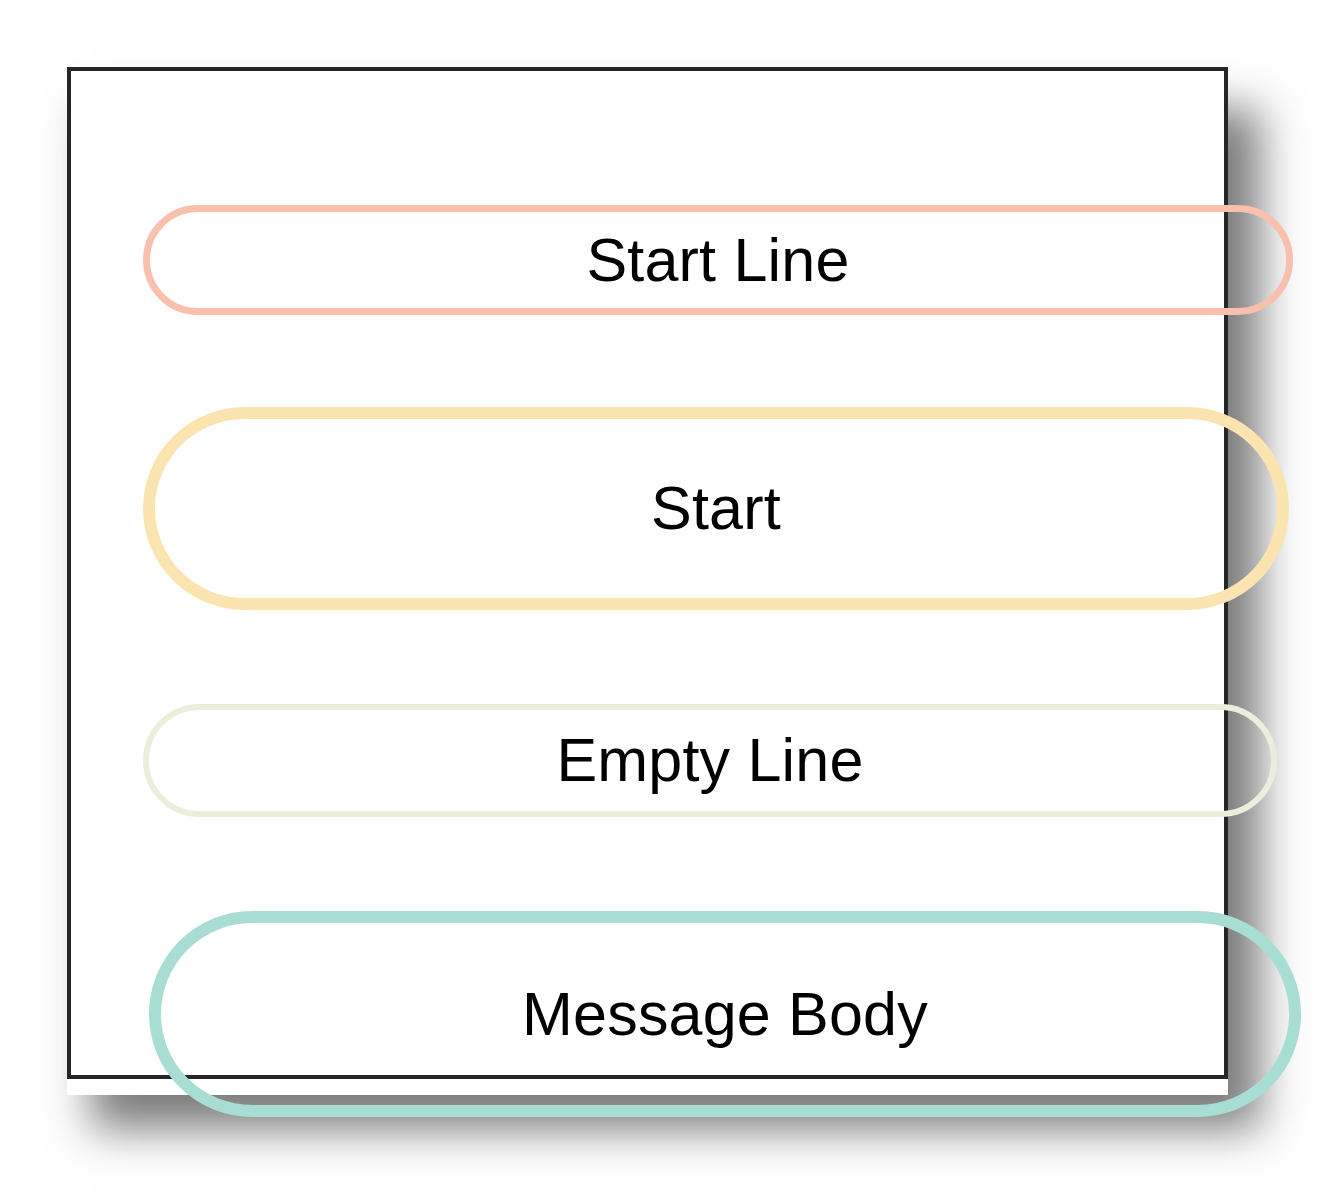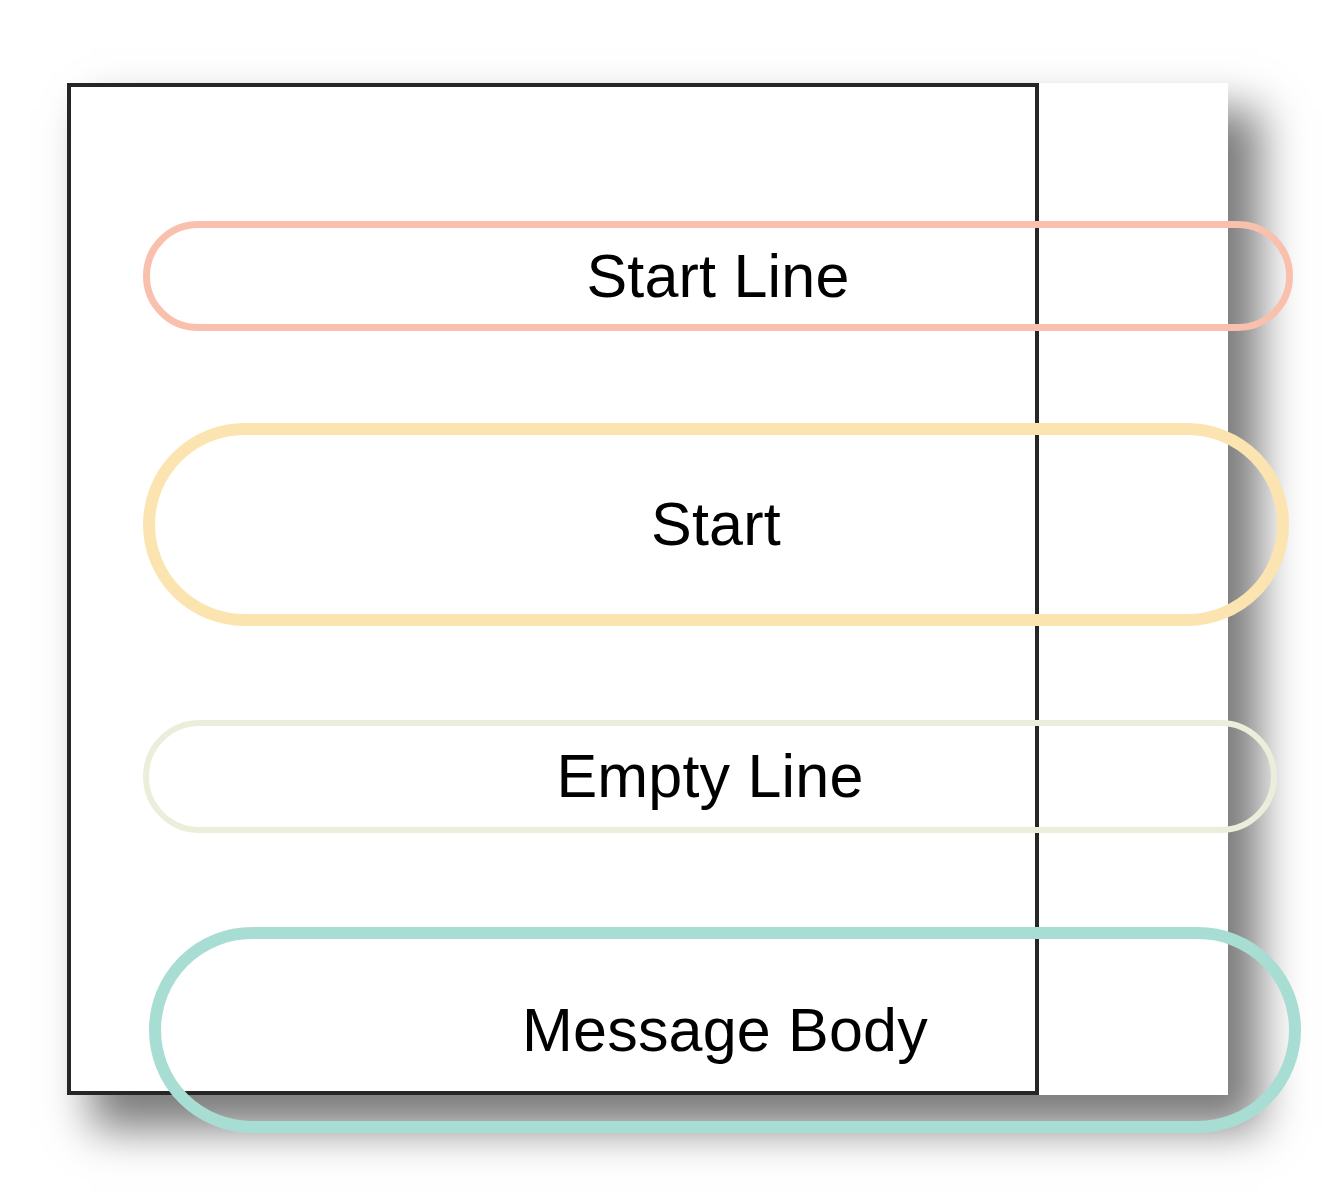--- a/index.html
+++ b/index.html
@@ -30,22 +30,22 @@
     width: 1161px;
     height: 1012px;
     background: #ffffff;
     box-shadow: 28px 30px 42px 4px rgba(0, 0, 0, 0.52);
     z-index: 1;
   }
 
   #frame {
     position: absolute;
     left: 67px;
-    top: 83px;
-    width: 972px;
+    top: 67px;
+    width: 1161px;
     height: 1012px;
     box-sizing: border-box;
     border: 4px solid #701a75;
     background: #ffffff;
     z-index: 2;
   }
 
   
   .pill {
     position: absolute;

